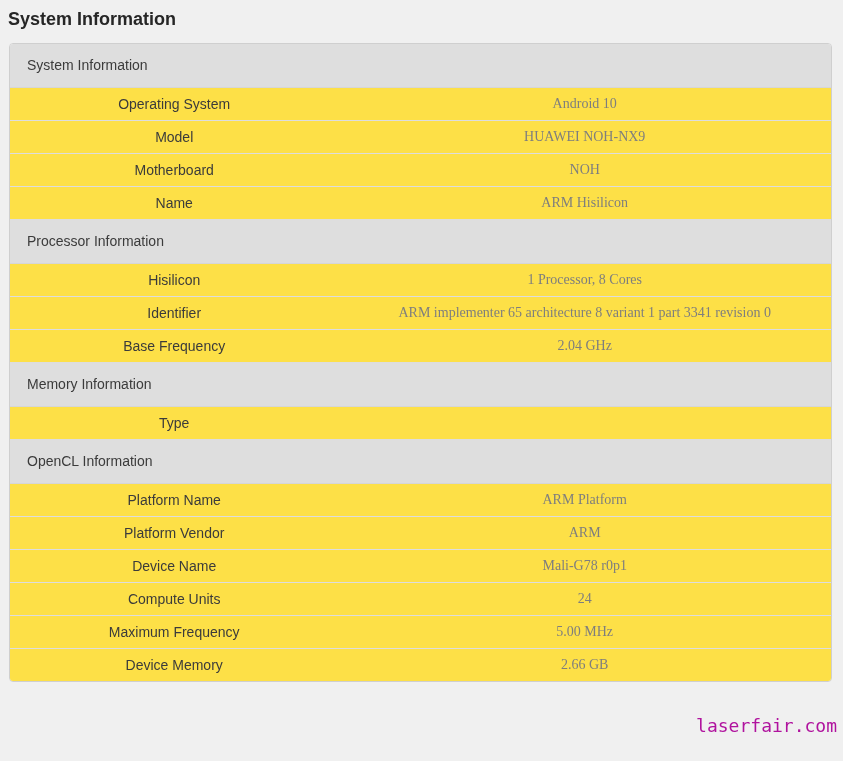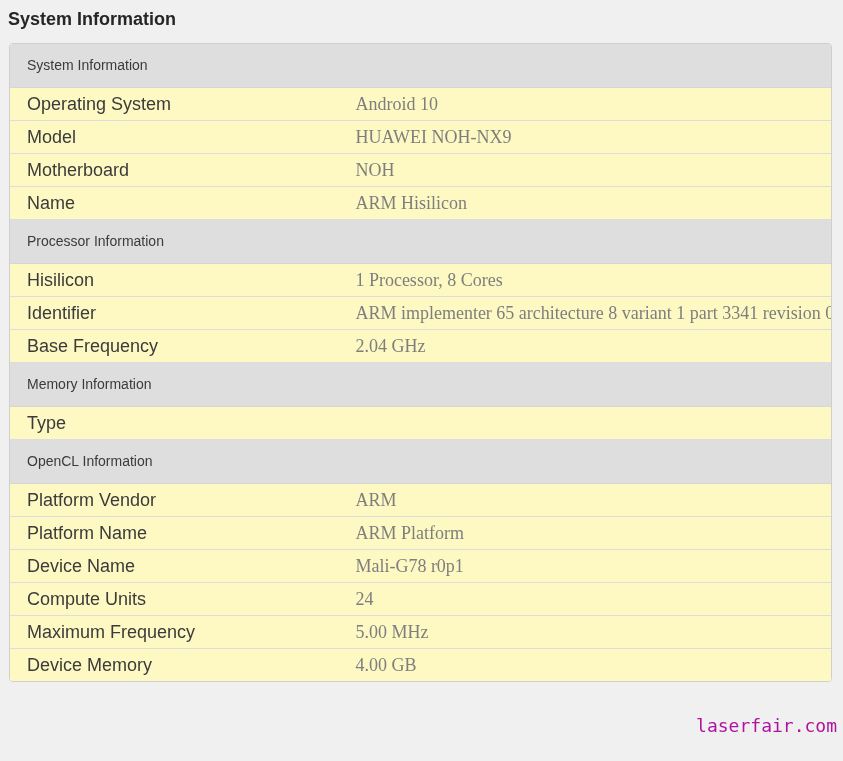--- a/index.html
+++ b/index.html
@@ -37,27 +37,28 @@
     background: #dedede;
     color: #3b3b3b;
     font-weight: 400;
     font-size: 14px;
     line-height: 17px;
     text-align: left;
     padding: 13px 17px;
     border-bottom: 1px solid #d6d6d6;
   }
   td {
-    font-size: 18px;
+    font-size: 14px;
     line-height: 16px;
     padding: 8px 17px;
     border-bottom: 1px solid #dddddd;
-    background: #fef9c3;
+    background: #fde047;
     white-space: nowrap;
     overflow: hidden;
+    text-align: center;
   }
   td.row-label { color: #3b3b3b; }
   td.row-value { color: #7e7e7e; font-family: Liberation Serif, serif; }
   tr:last-child td { border-bottom: none; }
   .watermark {
     position: absolute;
     top: 716px;
     right: 6px;
     font-family: "DejaVu Sans Mono", monospace;
     font-size: 18px;
@@ -129,46 +130,46 @@
   <tr>
     <td class="row-label">Type</td>
     <td class="row-value"></td>
   </tr>
 
   <tr>
     <th class="section-title" colspan="2">OpenCL Information</th>
   </tr>
 
   <tr>
-    <td class="row-label">Platform Vendor</td>
-    <td class="row-value">ARM</td>
+    <td class="row-label">Platform Name</td>
+    <td class="row-value">ARM Platform</td>
   </tr>
 
   <tr>
-    <td class="row-label">Platform Name</td>
-    <td class="row-value">ARM Platform</td>
+    <td class="row-label">Platform Vendor</td>
+    <td class="row-value">ARM</td>
   </tr>
 
 
   <tr>
     <td class="row-label">Device Name</td>
     <td class="row-value">Mali-G78 r0p1</td>
   </tr>
 
   <tr>
     <td class="row-label">Compute Units</td>
     <td class="row-value">24</td>
   </tr>
 
   <tr>
     <td class="row-label">Maximum Frequency</td>
     <td class="row-value">5.00 MHz</td>
   </tr>
 
   <tr>
     <td class="row-label">Device Memory</td>
-    <td class="row-value">4.00 GB</td>
+    <td class="row-value">2.66 GB</td>
   </tr>
 </tbody>
   </table>
 </div>
 
 <div class="watermark">laserfair.com</div>
 
 </body></html>

